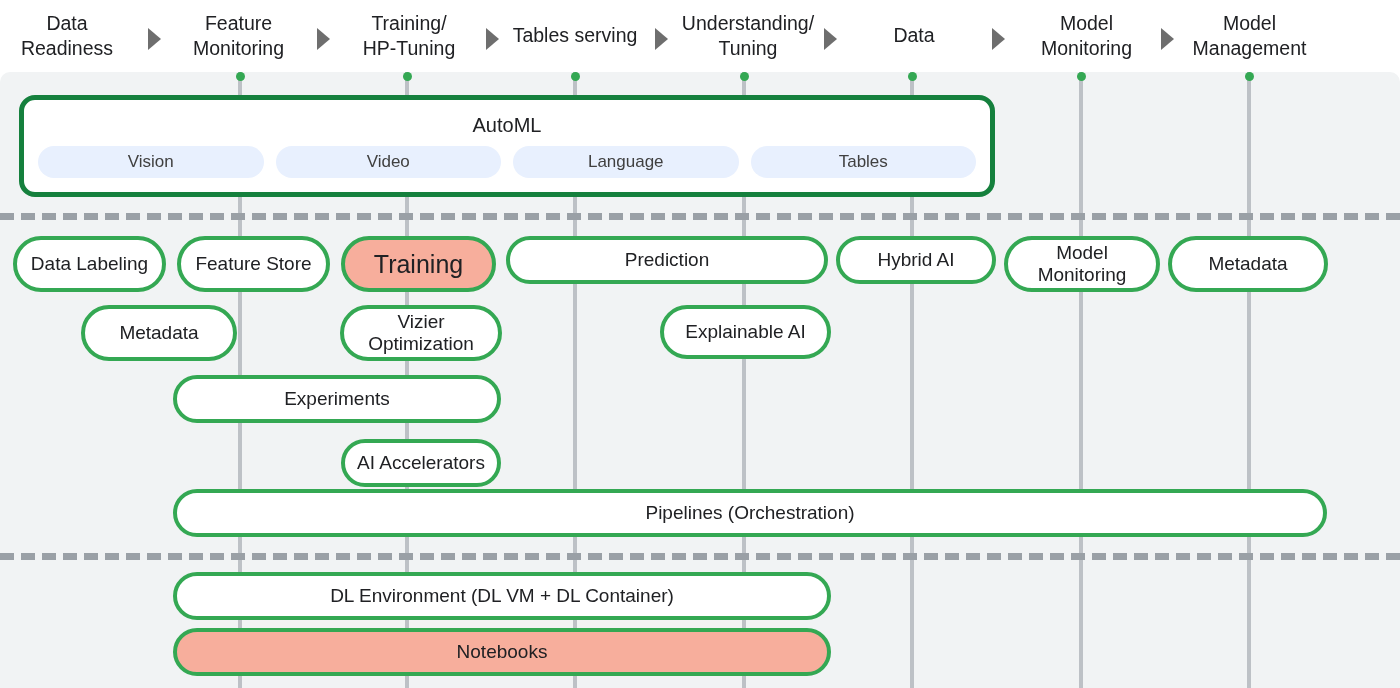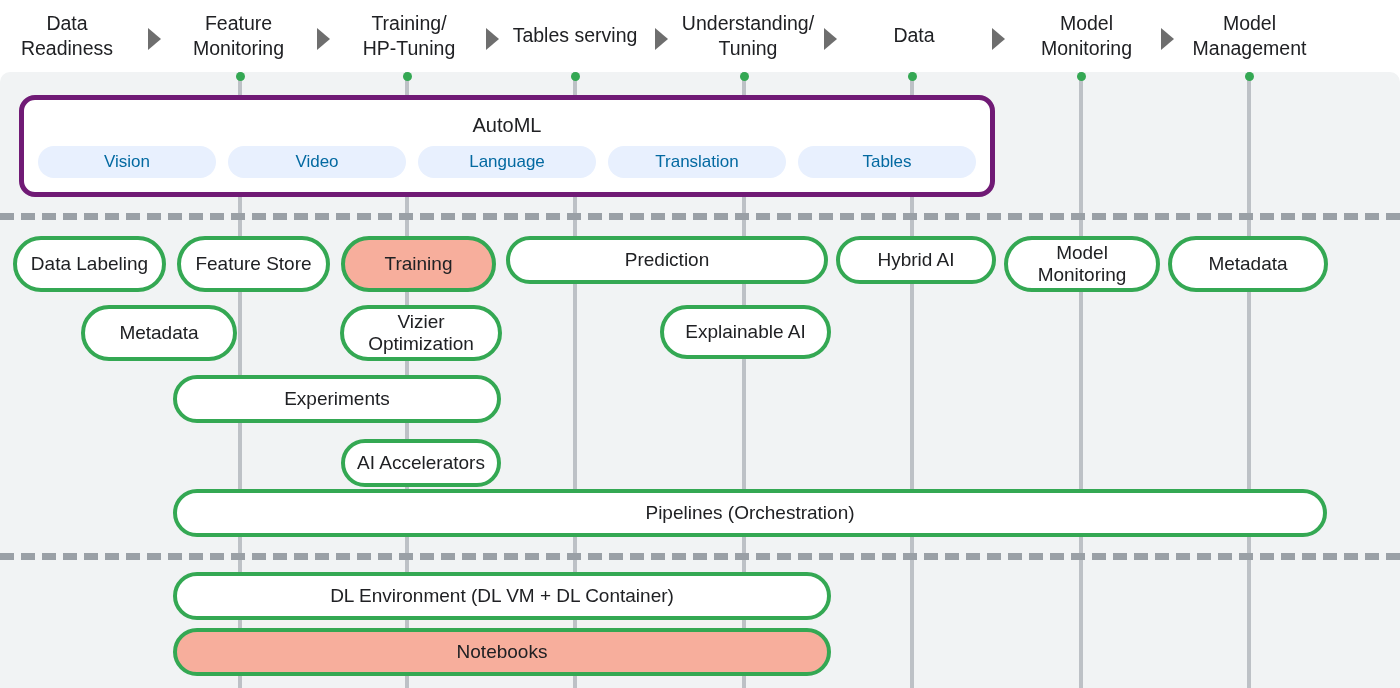--- a/index.html
+++ b/index.html
@@ -51,37 +51,37 @@
 
   
   .dash {
     position: absolute; left: 0; width: 1400px; height: 0;
     border-top: 7px dashed #9AA0A6;
   }
 
   
   .automl {
     position: absolute;
-    border: 5px solid #701a75;
+    border: 5px solid #15803d;
     border-radius: 16px;
     background: #ffffff;
   }
   .automl-title {
     position: absolute; left: 0; right: 0; top: 14px;
     text-align: center; font-size: 20px; color: #202124;
   }
   .automl-chips {
     position: absolute; left: 14px; right: 14px; bottom: 14px;
     display: flex; gap: 12px;
   }
   .chip {
     flex: 1 1 0; height: 32px;
     background: #E8F0FE; border-radius: 16px;
     display: flex; align-items: center; justify-content: center;
-    font-size: 17px; color: #0369a1;
+    font-size: 17px; color: #404040;
   }
 
   
   .pill {
     position: absolute;
     border: 4px solid #34A853;
     border-radius: 999px;
     background: #ffffff;
     display: flex; align-items: center; justify-content: center;
     text-align: center; line-height: 1.15;
@@ -140,29 +140,28 @@
         <div class="dash" style="top: 141px;"></div>
         <div class="dash" style="top: 481px;"></div>
       </div>
 
     <div class="automl" id="automl-box" style="left: 19px; top: 23px; width: 976px; height: 102px;">
       <div class="automl-title">AutoML</div>
       <div class="automl-chips" id="automl-chips">
           <div class="chip">Vision</div>
           <div class="chip">Video</div>
           <div class="chip">Language</div>
-          <div class="chip">Translation</div>
           <div class="chip">Tables</div>
         </div>
     </div>
 
     <div id="pills-layer">
         <div class="pill" style="left: 13px; top: 164px; width: 153px; height: 56px; font-size: 19px;">Data Labeling</div>
         <div class="pill" style="left: 177px; top: 164px; width: 153px; height: 56px; font-size: 19px;">Feature Store</div>
-        <div class="pill salmon" style="left: 341px; top: 164px; width: 155px; height: 56px; font-size: 19px;">Training</div>
+        <div class="pill salmon" style="left: 341px; top: 164px; width: 155px; height: 56px; font-size: 25px;">Training</div>
         <div class="pill" style="left: 506px; top: 164px; width: 322px; height: 48px; font-size: 19px;">Prediction</div>
         <div class="pill" style="left: 836px; top: 164px; width: 160px; height: 48px; font-size: 19px;">Hybrid AI</div>
         <div class="pill" style="left: 1004px; top: 164px; width: 156px; height: 56px; font-size: 19px;">Model
 Monitoring</div>
         <div class="pill" style="left: 1168px; top: 164px; width: 160px; height: 56px; font-size: 19px;">Metadata</div>
         <div class="pill" style="left: 81px; top: 233px; width: 156px; height: 56px; font-size: 19px;">Metadata</div>
         <div class="pill" style="left: 340px; top: 233px; width: 162px; height: 56px; font-size: 19px;">Vizier
 Optimization</div>
         <div class="pill" style="left: 660px; top: 233px; width: 171px; height: 54px; font-size: 19px;">Explainable AI</div>
         <div class="pill" style="left: 173px; top: 303px; width: 328px; height: 48px; font-size: 19px;">Experiments</div>

